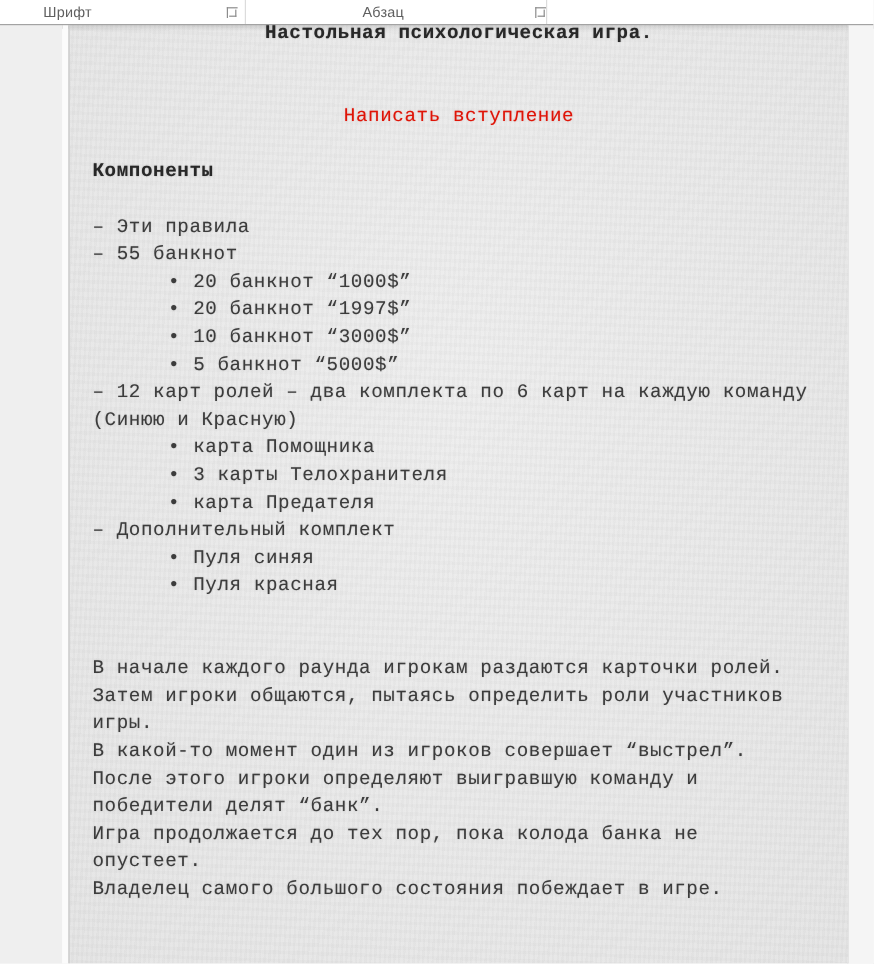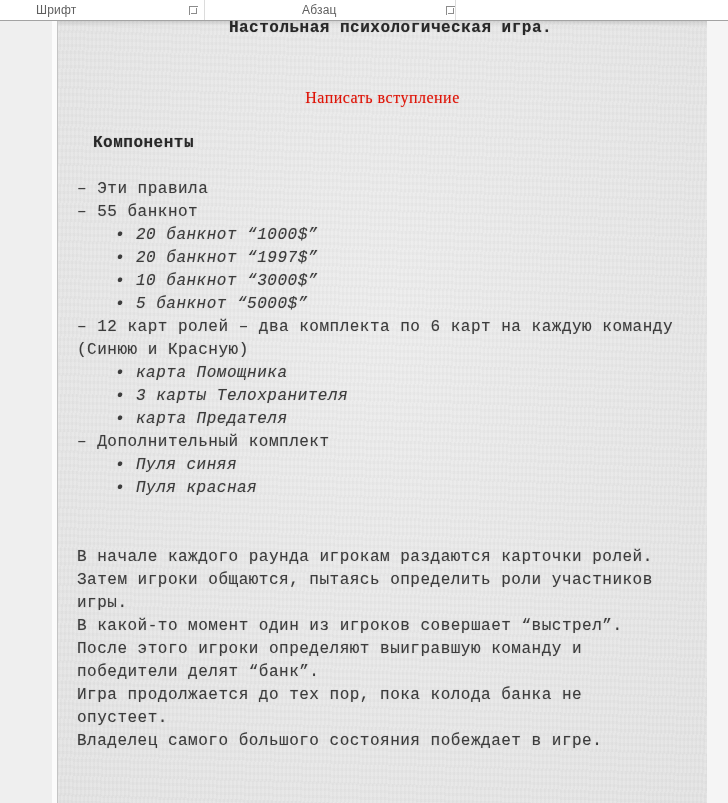--- a/index.html
+++ b/index.html
@@ -44,23 +44,23 @@
   }
   .doc{
     margin-top:-4px;
     font-family:"Liberation Mono","DejaVu Sans Mono",monospace;
     font-size:16px;line-height:23px;letter-spacing:.5px;
     color:#3c3c3c;
     text-shadow:0 0 1px rgba(60,60,60,.35);
   }
   .line{height:23px;padding-left:19px;white-space:pre;overflow:hidden;}
   .line.center{padding-left:0;text-align:center;}
-  .line.bold{font-weight:bold;color:#282828;text-shadow:0 0 1px rgba(30,30,30,.45);margin-left:16px;}
-  .line.red{color:#df1407;text-shadow:0 0 1px rgba(210,20,10,.4);font-family:Liberation Serif, serif;}
-  .line.bullet{padding-left:57px;font-style:italic;}
+  .line.bold{font-weight:bold;color:#282828;text-shadow:0 0 1px rgba(30,30,30,.45);}
+  .line.red{color:#df1407;text-shadow:0 0 1px rgba(210,20,10,.4);}
+  .line.bullet{padding-left:82px;}
   .blt{display:inline-block;width:21px;}
 </style>
 </head>
 <body>
 
 <div class="ribbon">
   <span class="grp-label" style="left:36px;">Шрифт</span>
   <span class="launcher" style="left:189px;"></span>
   <div class="vsep" style="left:204px;"></div>
   <span class="grp-label" style="left:302px;">Абзац</span>

